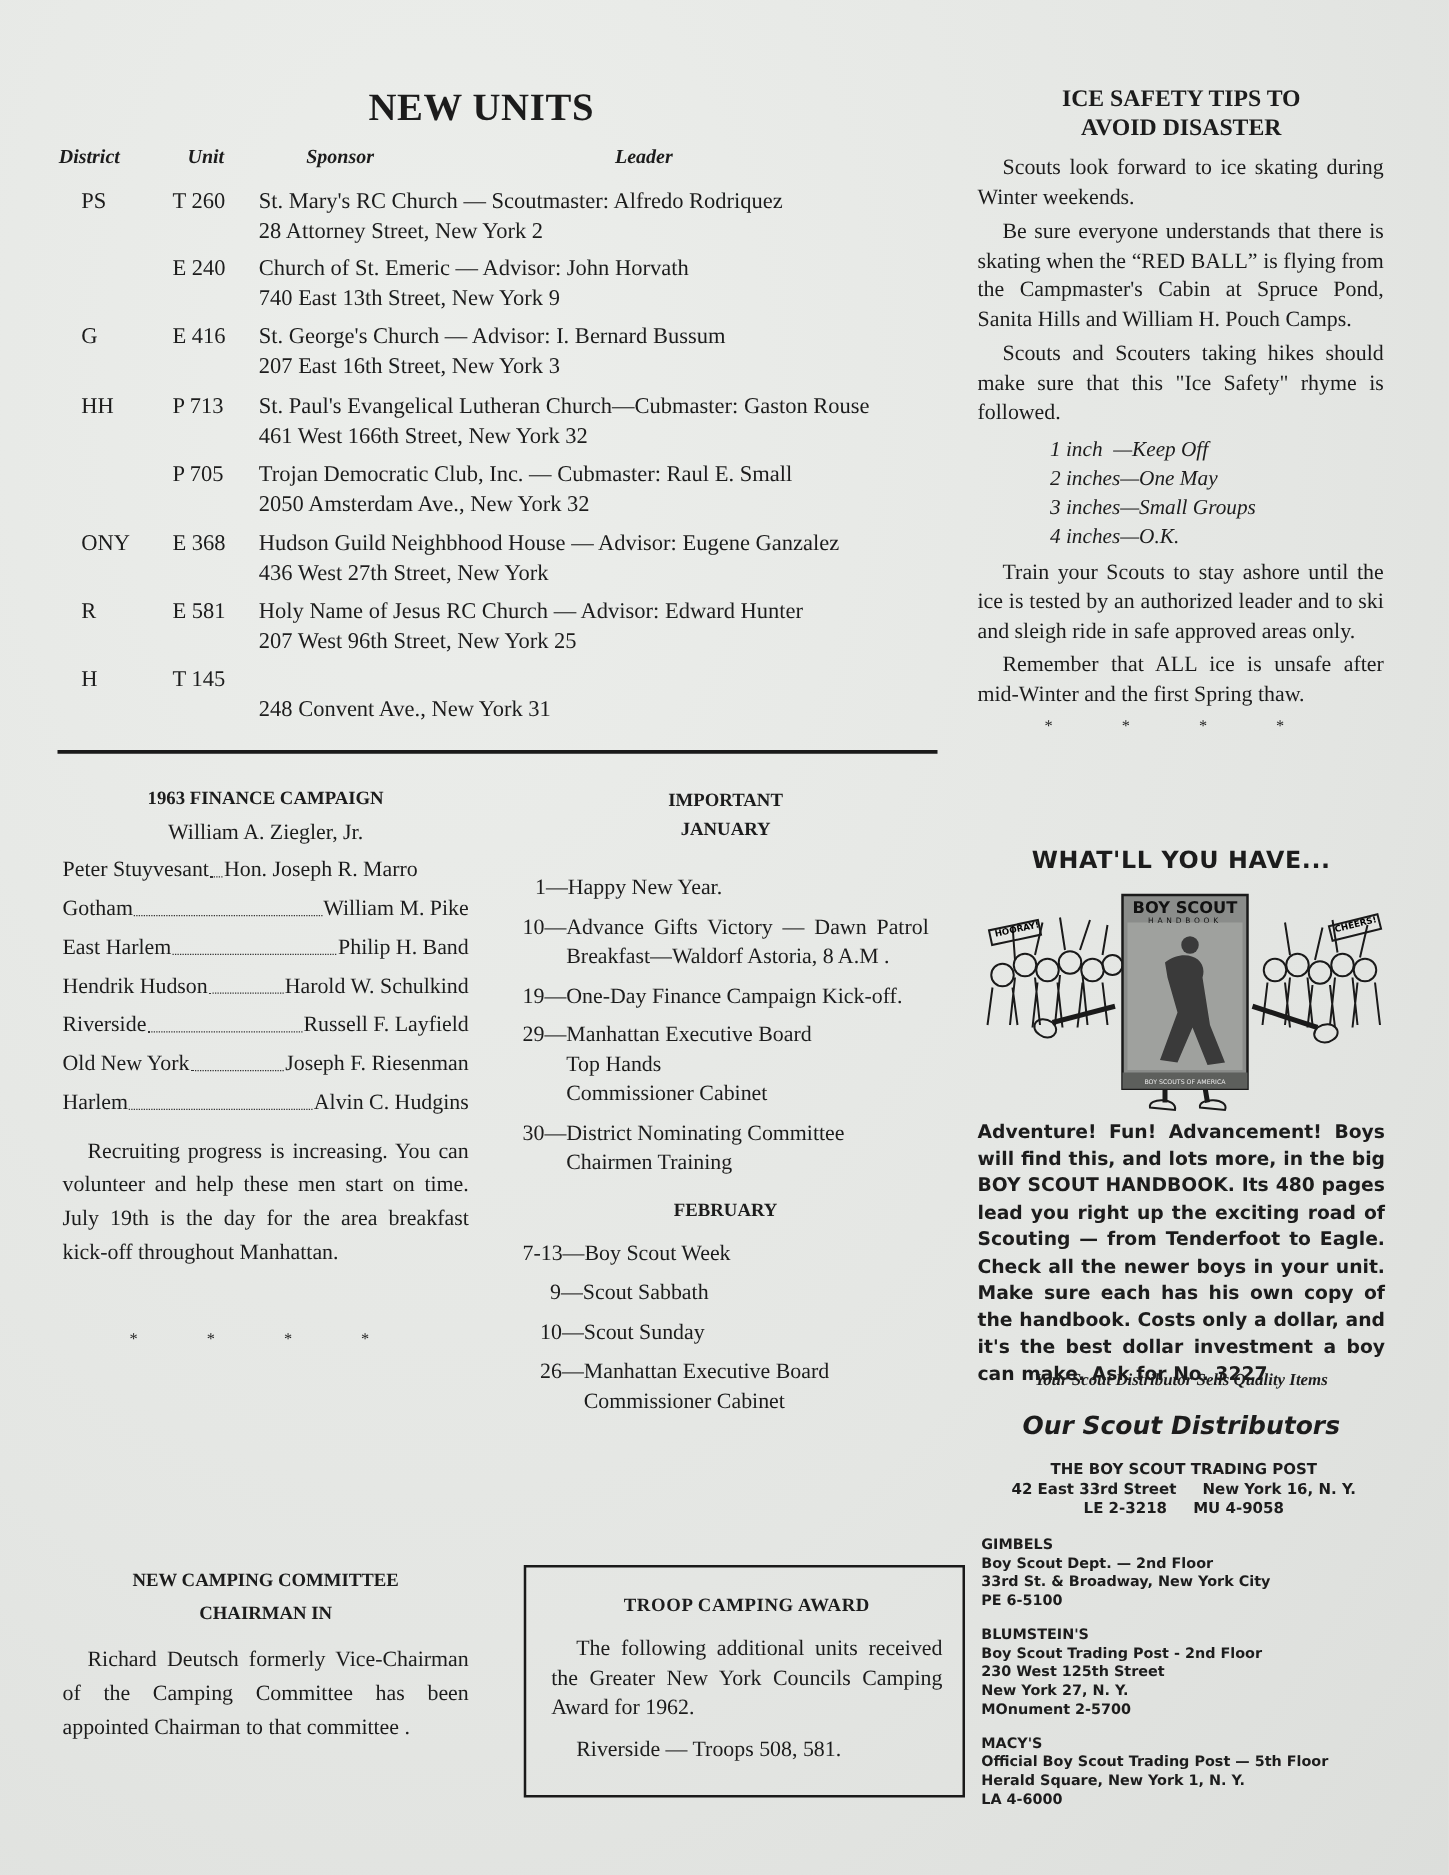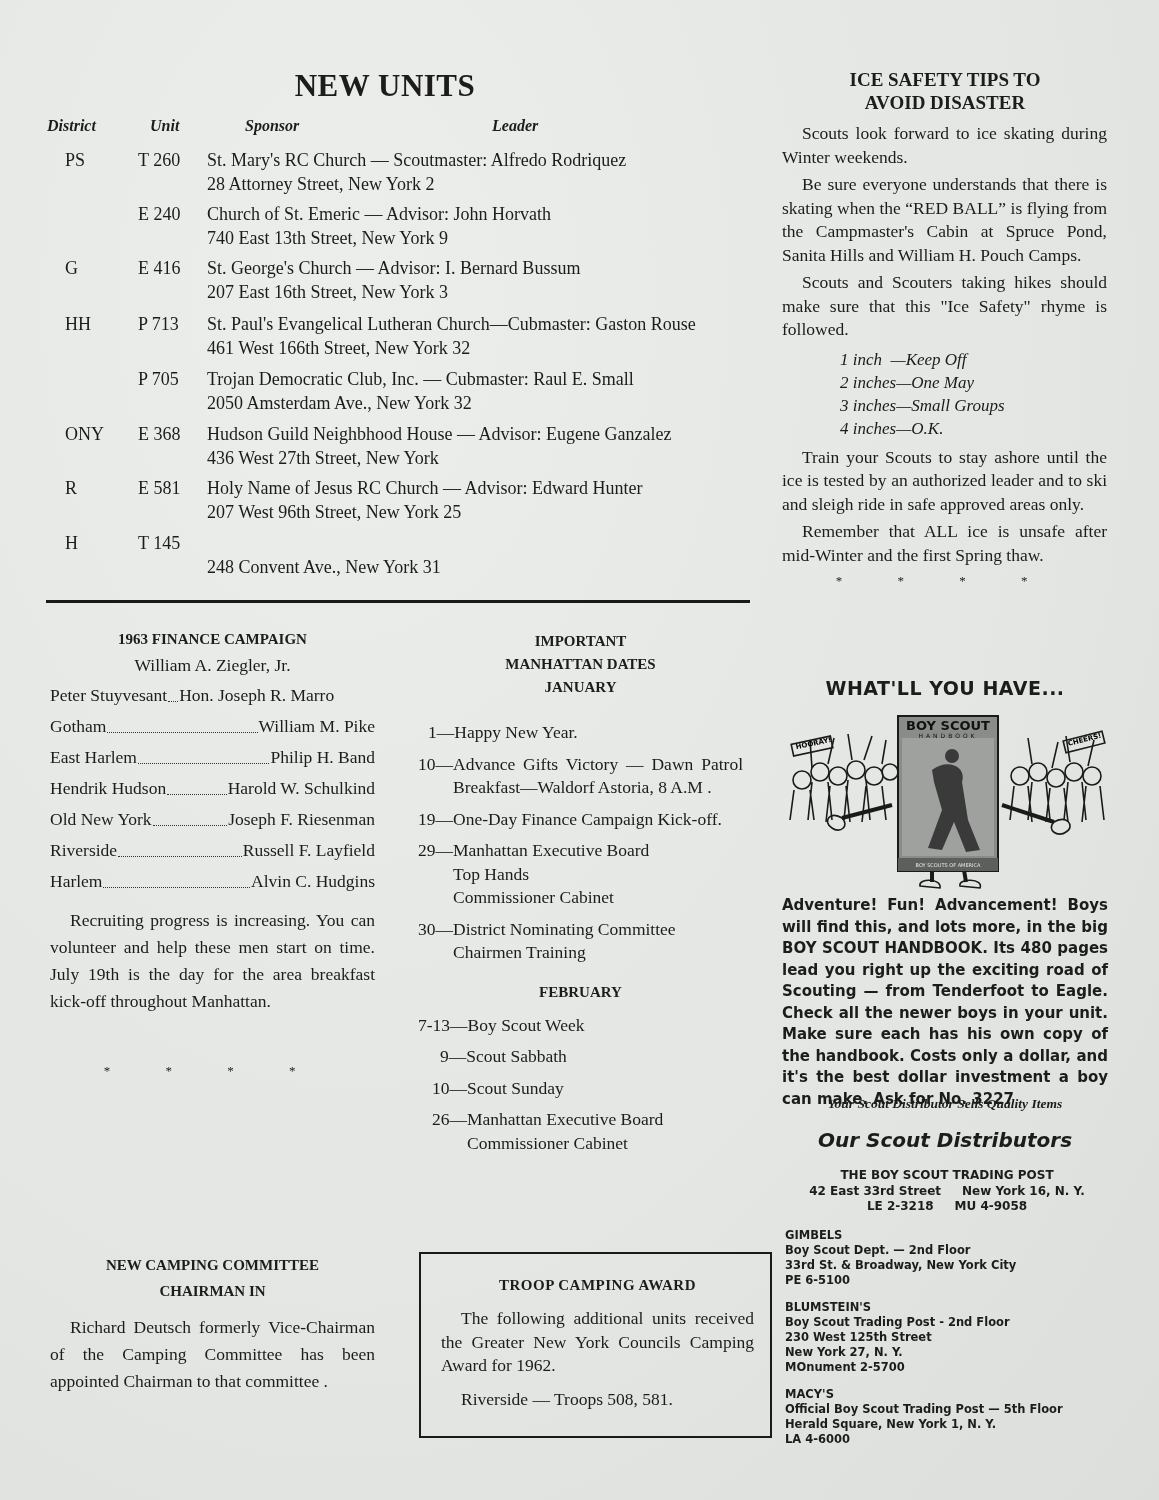--- a/index.html
+++ b/index.html
@@ -226,47 +226,46 @@
       <span>East Harlem</span>
       <span class="dots"></span>
       <span>Philip H. Band</span>
     </div>
   <div class="chair-row">
       <span>Hendrik Hudson</span>
       <span class="dots"></span>
       <span>Harold W. Schulkind</span>
     </div>
   <div class="chair-row">
+      <span>Riverside</span>
+      <span class="dots"></span>
+      <span>Russell F. Layfield</span>
+    </div>
+  <div class="chair-row">
       <span>Old New York</span>
       <span class="dots"></span>
       <span>Joseph F. Riesenman</span>
-    </div>
-  <div class="chair-row">
-      <span>Riverside</span>
-      <span class="dots"></span>
-      <span>Russell F. Layfield</span>
     </div>
   <div class="chair-row">
       <span>Harlem</span>
       <span class="dots"></span>
       <span>Alvin C. Hudgins</span>
     </div>
   <p class="body-text indent" style="margin-top:10px; line-height:27px">Recruiting progress is increasing. You can volunteer and help these men start on time.  July 19th is the day for the area breakfast kick-off throughout Manhattan.</p>
   <div class="stars" style="margin-top:48px">* * * *</div>
 </div>
 
 <div class="abs" style="left:50px; top:1252px; width:325px">
   <div class="section-head" style="line-height:26px">NEW CAMPING COMMITTEE</div>
   <div class="section-head" style="line-height:26px">CHAIRMAN IN</div>
   <p class="body-text indent" style="margin-top:10px; line-height:27px">Richard Deutsch formerly Vice-Chairman of the Camping Committee has been appointed Chairman to that committee .</p>
 </div>
 
 <div id="dates-col" class="abs">
   <div class="section-head">IMPORTANT</div>
-  <div class="section-head">MANHATTAN DATES</div>
   <div class="section-head" style="margin-bottom:22px">JANUARY</div>
   <div class="date-item" style="padding-left:10px">
       <span class="day">1—</span>
       <span class="desc">Happy New Year.</span>
     </div>
   <div class="date-item">
       <span class="day">10—</span>
       <span class="desc">Advance Gifts Victory — Dawn Patrol Breakfast—Waldorf Astoria, 8 A.M .</span>
     </div>
   <div class="date-item">

